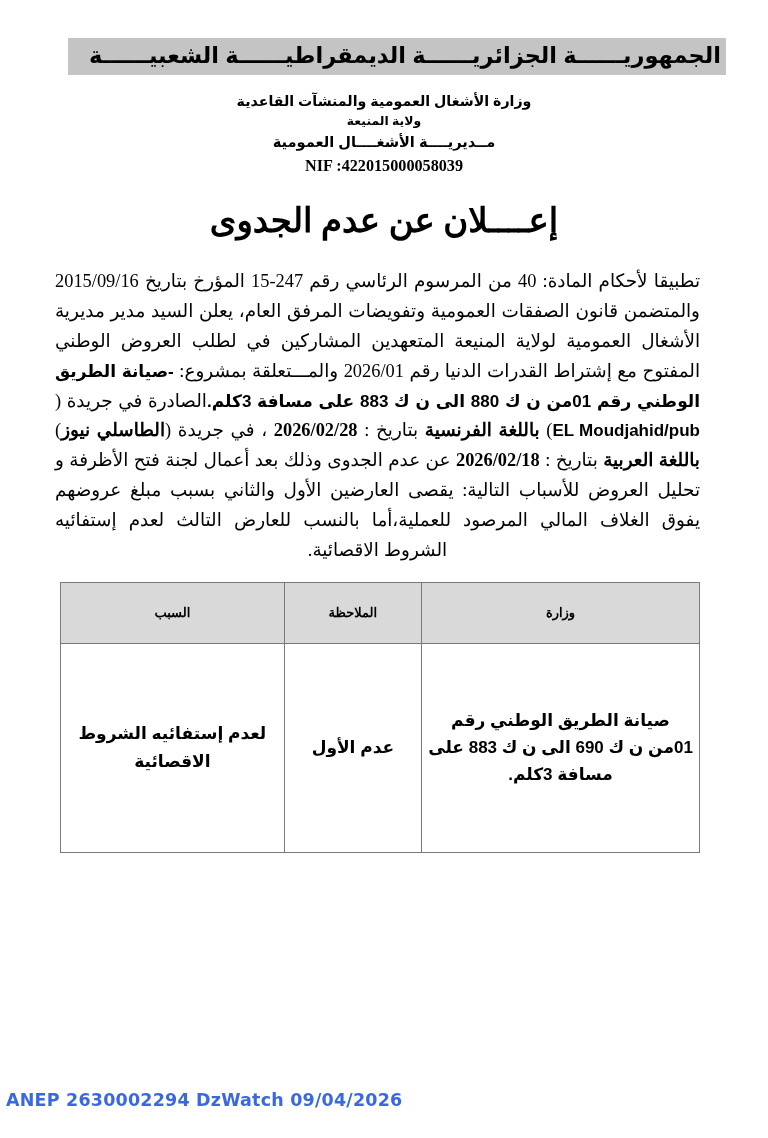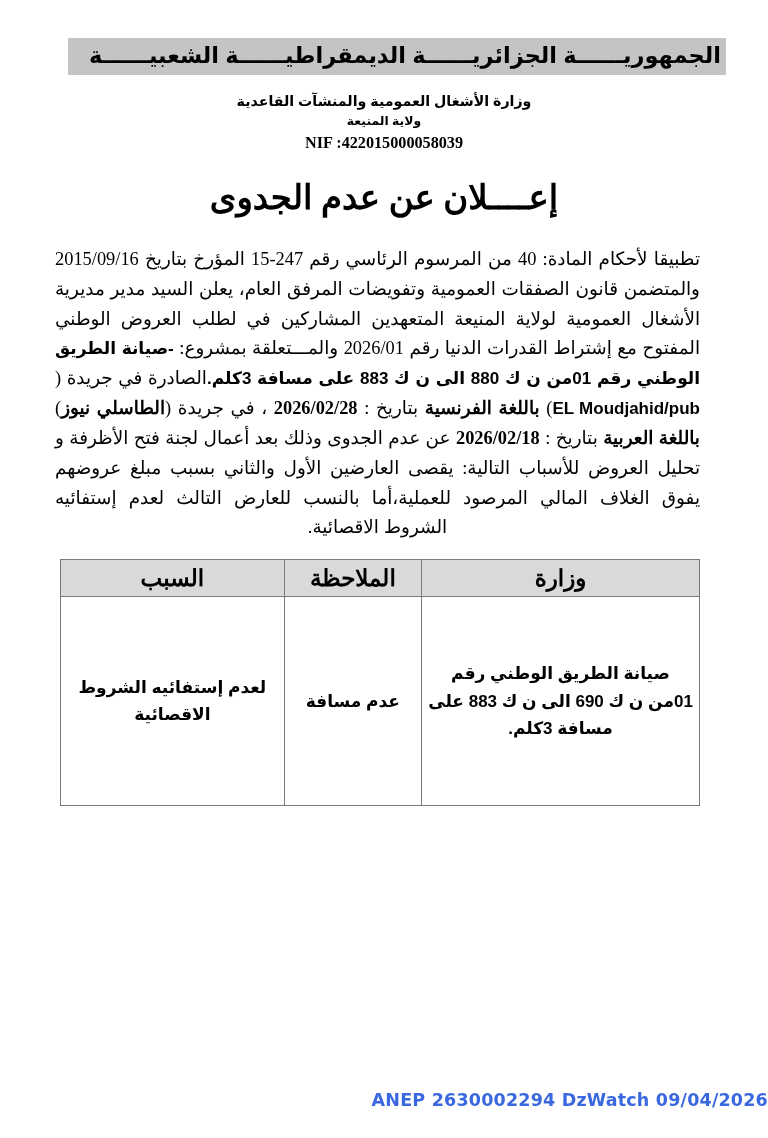--- a/index.html
+++ b/index.html
@@ -129,46 +129,46 @@
   .result-table td {
     border: 1px solid #7a7a7a;
     vertical-align: middle;
     text-align: center;
     padding: 4px 6px;
   }
   .result-table thead th {
     background: #d9d9d9;
     font-family: "Liberation Serif", "DejaVu Serif", serif;
     font-weight: bold;
-    font-size: 23px;
+    font-size: 13px;
     height: 30px;
-    padding: 3px 6px;
+    padding: 15px 6px;
   }
   .result-table tbody td {
     height: 200px;
     font-family: "Liberation Sans", "DejaVu Sans", sans-serif;
     font-weight: bold;
     font-size: 17px;
     line-height: 1.6;
   }
   .col-lot   { width: 43.5%; }
   .col-note  { width: 21.5%; }
   .col-reason{ width: 35.0%; }
 
   .cell-lot   { padding-right: 18px; padding-left: 18px; }
   .cell-note  { }
   .cell-reason{ padding-right: 22px; padding-left: 22px; }
 
   
   .footer-anep {
     position: absolute;
-    left: 0;
+    left: 6px;
     right: 0;
     bottom: 28px;
-    text-align: right;
+    text-align: left;
     direction: ltr;
     font-family: "DejaVu Sans", "Liberation Sans", sans-serif;
     font-weight: bold;
     font-size: 17.5px;
     color: #3a68e0;
     letter-spacing: 0.2px;
   }
 </style>
 </head>
 <body style="background: rgb(255, 255, 255);">
@@ -176,20 +176,21 @@
 <div class="page">
 
   <div class="header-block">
 
     <div class="republic-banner" style="background: rgb(196, 196, 196);">الجمهوريــــــة  الجزائريــــــة  الديمقراطيــــــة  الشعبيــــــة</div>
 
     <div class="ministry-line">وزارة الأشغال العمومية والمنشآت القاعدية</div>
 
     <div class="wilaya-line">ولاية المنيعة</div>
 
+    <div class="direction-line">مــديريــــة الأشغــــال العمومية</div>
 
     <div class="nif-line">NIF :422015000058039</div>
   </div>
 
   <div class="doc-title">إعــــلان عن عدم الجدوى</div>
 
   <div class="body-text"><span>تطبيقا لأحكام المادة: 40 من المرسوم الرئاسي رقم 247-15 المؤرخ بتاريخ 2015/09/16 والمتضمن قانون الصفقات العمومية وتفويضات المرفق العام، يعلن السيد مدير مديرية الأشغال العمومية لولاية المنيعة المتعهدين المشاركين في لطلب العروض الوطني المفتوح مع إشتراط القدرات الدنيا  رقم 2026/01 والمـــتعلقة بمشروع: </span><span class="b">-صيانة الطريق الوطني رقم 01من ن ك 880 الى ن ك 883 على مسافة 3كلم.</span><span>الصادرة في جريدة (</span><span class="b lat">EL Moudjahid/pub</span><span>) </span><span class="bser">باللغة الفرنسية</span><span> بتاريخ : </span><span class="bser">2026/02/28</span><span> ، في جريدة (</span><span class="bser">الطاسلي نيوز</span><span>) </span><span class="bser">باللغة العربية</span><span> بتاريخ : </span><span class="bser">2026/02/18</span><span>  عن عدم الجدوى وذلك بعد أعمال لجنة فتح الأظرفة و تحليل العروض للأسباب التالية: يقصى العارضين الأول والثاني بسبب مبلغ عروضهم يفوق الغلاف المالي المرصود للعملية،أما بالنسب للعارض التالث  لعدم إستفائيه الشروط الاقصائية.</span></div>
 
   <table class="result-table">
     <colgroup>
@@ -200,21 +201,21 @@
     <thead>
       <tr>
         <th style="background: rgb(217, 217, 217); border-color: rgb(122, 122, 122);">وزارة</th>
         <th style="background: rgb(217, 217, 217); border-color: rgb(122, 122, 122);">الملاحظة</th>
         <th style="background: rgb(217, 217, 217); border-color: rgb(122, 122, 122);">السبب</th>
       </tr>
     </thead>
     <tbody>
       <tr>
         <td class="cell-lot" style="border-color: rgb(122, 122, 122);">صيانة الطريق الوطني رقم 01من ن ك 690 الى ن ك 883 على مسافة 3كلم.</td>
-        <td class="cell-note" style="border-color: rgb(122, 122, 122);">عدم مسافة</td>
+        <td class="cell-note" style="border-color: rgb(122, 122, 122);">عدم الأول</td>
         <td class="cell-reason" style="border-color: rgb(122, 122, 122);">لعدم إستفائيه الشروط الاقصائية</td>
       </tr>
     </tbody>
   </table>
 
   <div class="footer-anep" style="color: rgb(58, 104, 224);">ANEP 2630002294 DzWatch 09/04/2026</div>
 
 </div>
 
 </body></html>

